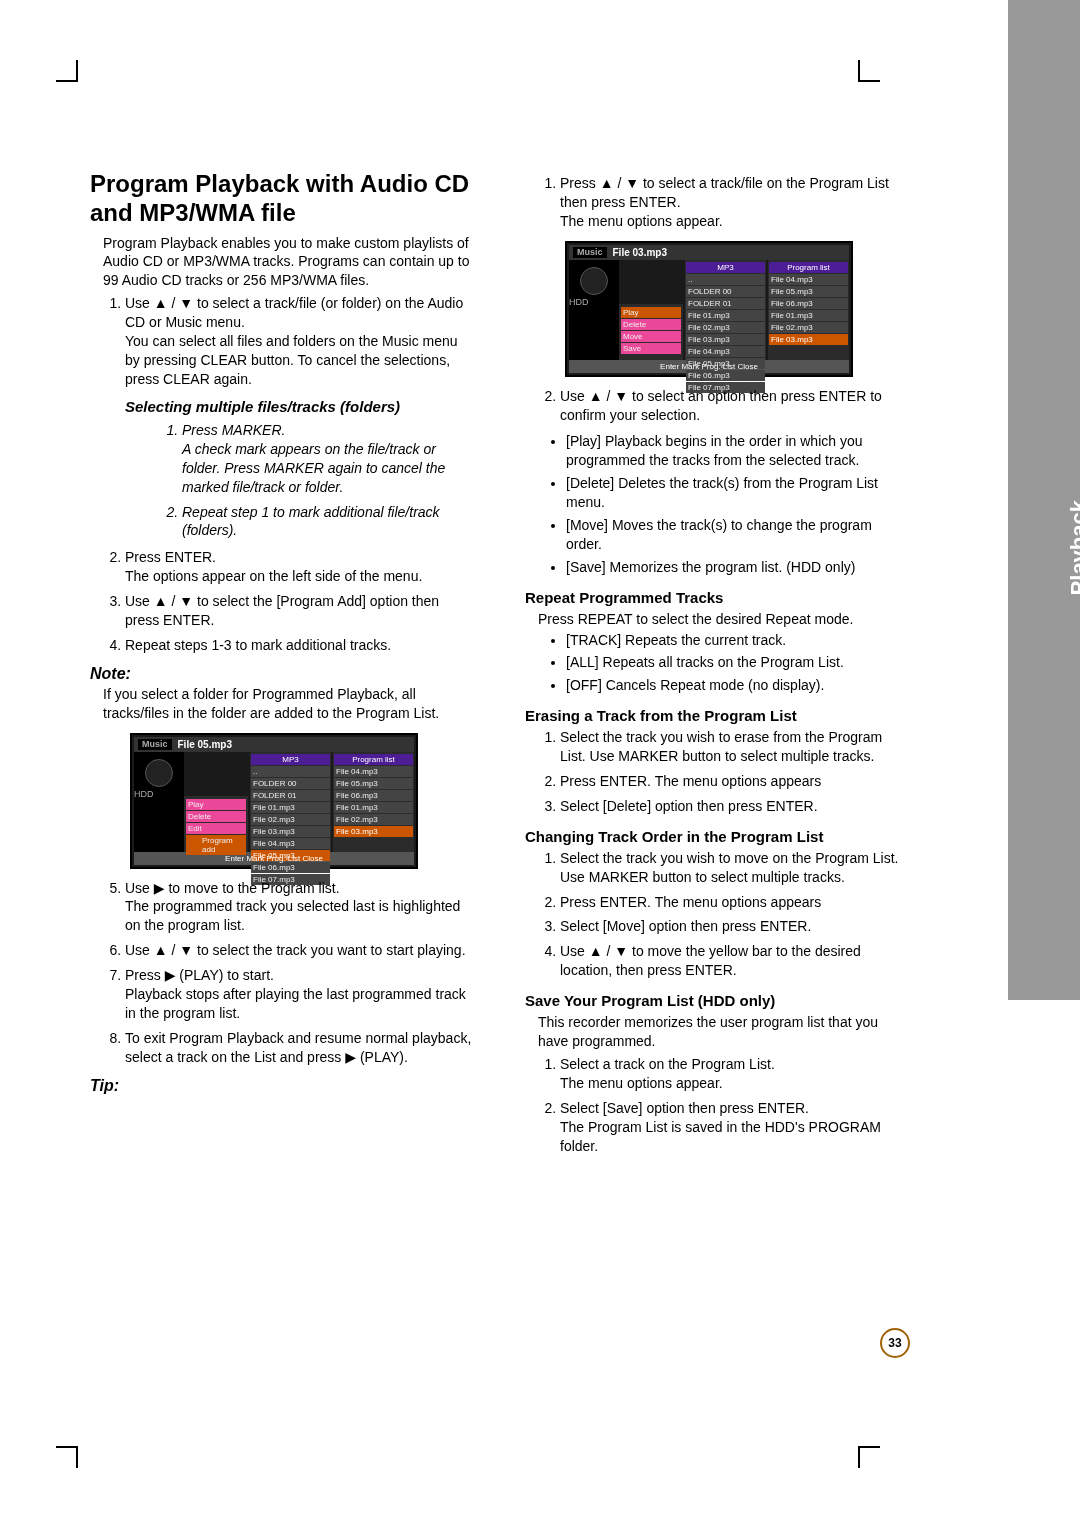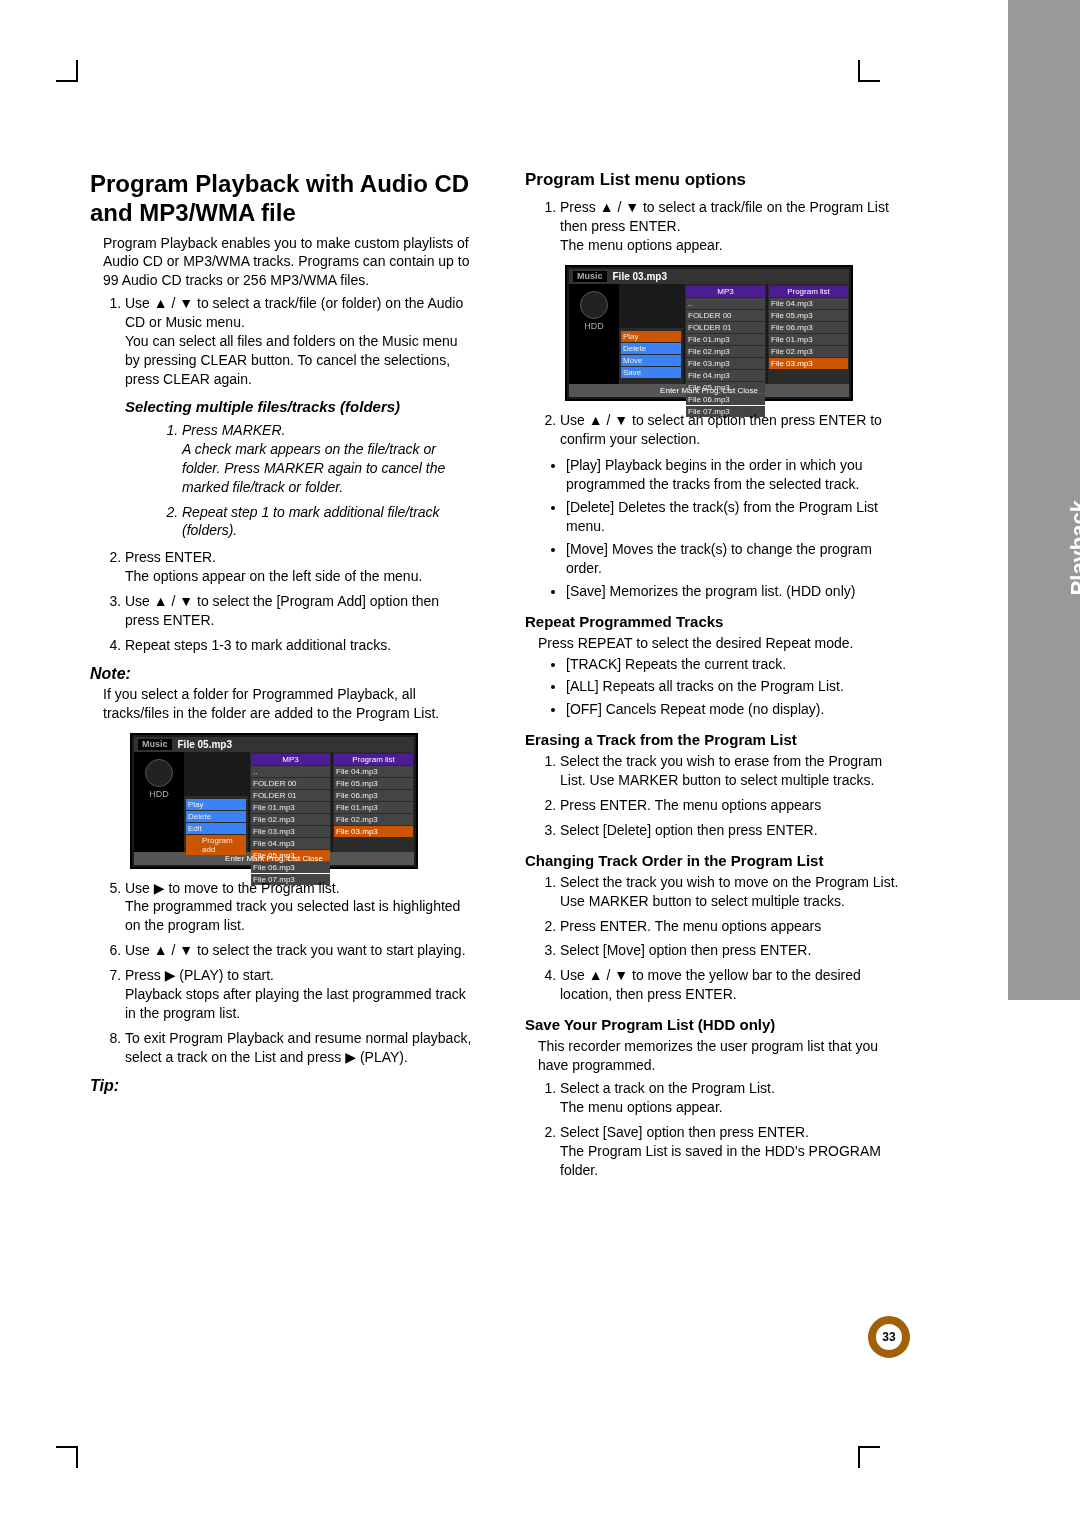--- a/index.html
+++ b/index.html
@@ -88,37 +88,37 @@
     margin: 10px auto 10px 40px;
     border: 2px solid #000;
     background: #1a1a1a;
     color: #ccc;
     font-size: 9px;
     padding: 2px;
   }
   .ui-header { display:flex; background:#333; padding:2px 4px; color:#fff; font-weight:bold; font-size:10px;}
   .ui-row { display:flex; height: 100px;}
   .ui-left { width: 60px; background:#2b2b2b; padding:2px; font-size:8px;margin-top:44px;}
-  .ui-left div { padding:1px 2px; background:#3b82f6; margin:1px 0; color:#eee;}
+  .ui-left div { padding:1px 2px; background:#ec4899; margin:1px 0; color:#eee;}
   .ui-mid, .ui-right { flex:1; background:#2b2b2b; padding:1px; font-size:8px; margin-left:2px;}
   .ui-mid div, .ui-right div { padding:1px 2px; background:#444; margin:1px 0; color:#eee;}
   .ui-mid .hdr, .ui-right .hdr { background:#4c1d95; color:#fff; text-align:center;}
   .ui-right .sel { background:#cc5500; color:#fff;}
   .ui-mid .sel { background:#cc5500; color:#fff;}
   .ui-footer { background:#555; color:#fff; font-size:8px; padding:2px 4px; text-align:center;}
-  .ui-music-side { width:50px; background:#000; color:#aaa; font-size:9px; text-align:center; padding-top:5px;}
+  .ui-music-side { width:50px; background:#000; color:#aaa; font-size:9px; text-align:left; padding-top:5px;}
   .ui-music-side .hdd-circ { width:26px; height:26px; border-radius:50%; border:1px solid #555; margin:2px auto; background:#222;}
 
   .page-num {
     position: absolute;
     right: 170px;
     bottom: 170px;
     width: 26px;
     height: 26px;
-    border: 8px solid #a16207;
+    border: 2px solid #a16207;
     border-radius: 50%;
     display:flex;
     align-items:center;
     justify-content:center;
     font-size: 12px;
     font-weight: bold;
   }
 </style>
 </head>
 <body>
@@ -218,21 +218,20 @@
           <span>Press ▶ (PLAY) to start.</span><br>
           <span>Playback stops after playing the last programmed track in the program list.</span>
         </li>
         <li>To exit Program Playback and resume normal playback, select a track on the List and press ▶ (PLAY).</li>
       </ol>
 
       <div class="note-h">Tip:</div>
     </div>
 
     <div class="col">
-      <h2>Program List menu options</h2>
       <ol>
         <li>
           <span>Press ▲ / ▼ to select a track/file on the Program List then press ENTER.</span><br>
           <span>The menu options appear.</span>
         </li>
       </ol>
 
       <div class="ui-shot">
         <div class="ui-header">
           <div class="ui-music-side" style="width:auto;padding:0 4px;">Music</div>

